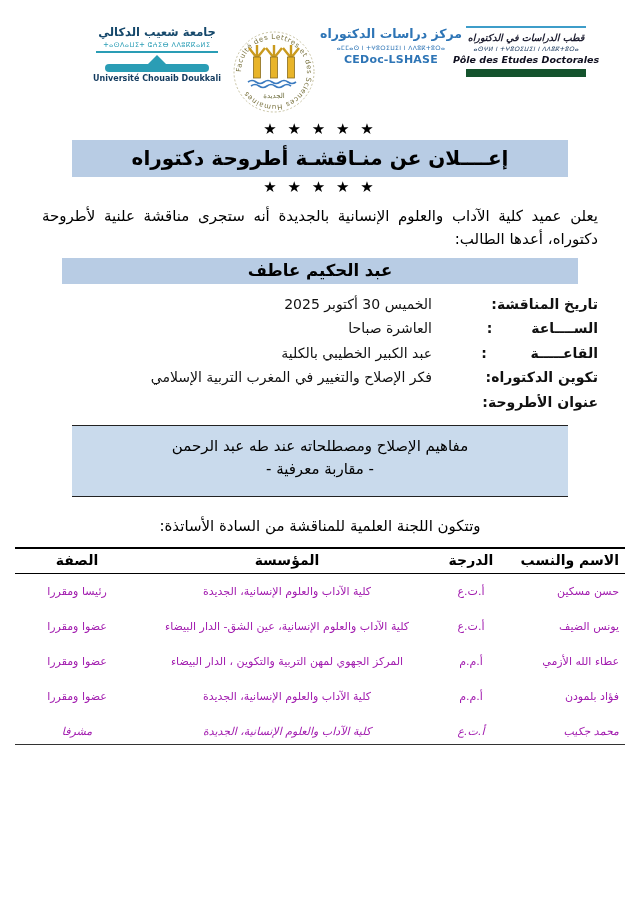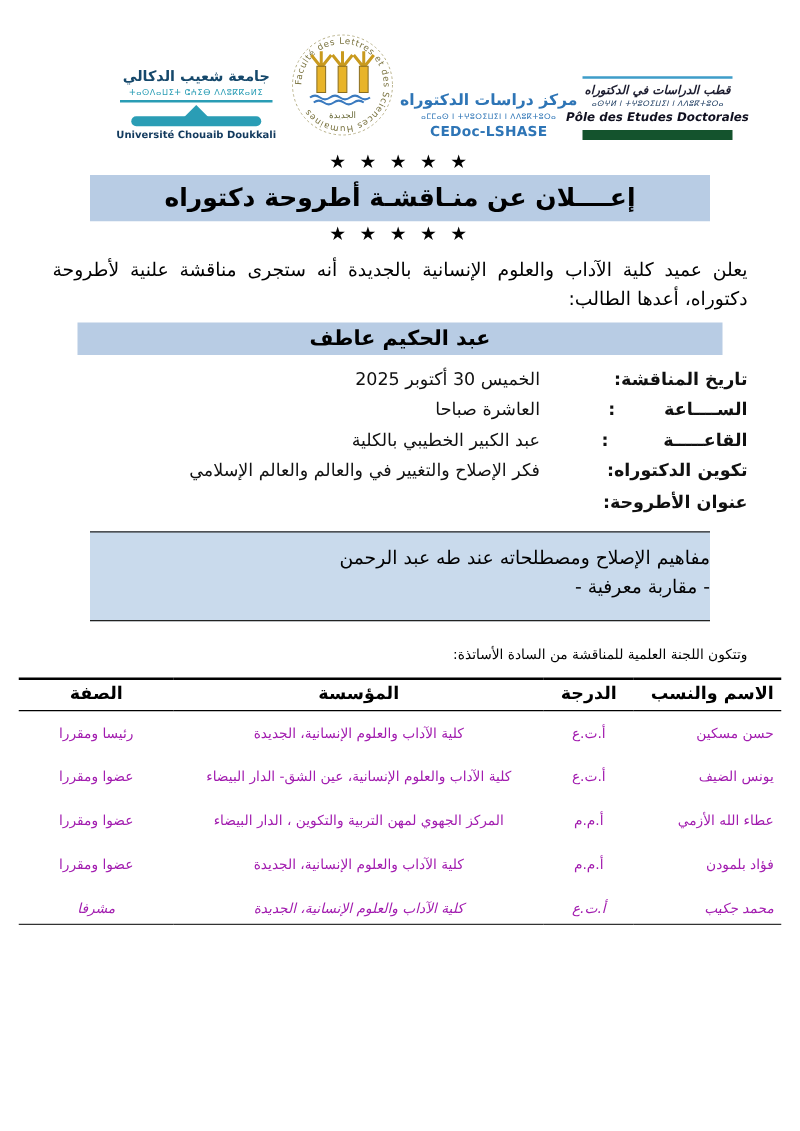--- a/index.html
+++ b/index.html
@@ -2,21 +2,21 @@
 <html lang="ar"><head>
 <meta charset="utf-8">
 <style>
   html,body{margin:0;padding:0;background:#ffffff;}
   .page{
     position:relative;width:640px;height:905px;background:#fff;overflow:hidden;
     font-family:"DejaVu Sans",sans-serif;color:#111;
   }
   
   .header-row{
-    display:flex;align-items:flex-end;justify-content:space-between;
+    display:flex;align-items:flex-start;justify-content:space-between;
     margin:26px 58px 0 96px;height:86px;gap:14px;
   }
   .logo-block{display:flex;flex-direction:column;align-items:center;text-align:center;}
   .ucd{width:122px;}
   .ucd-ar{color:#15486b;font-weight:bold;font-size:11.5px;line-height:1.2;}
   .ucd-tif{color:#2a9db5;font-size:6.5px;letter-spacing:.5px;border-bottom:2px solid #2a9db5;
     padding:1px 0 2px;width:100%;white-space:nowrap;overflow:hidden;}
   .ucd-fr{color:#123a5e;font-weight:bold;font-size:8px;margin-top:1px;white-space:nowrap;}
   .seal{width:84px;}
   .cedoc{width:122px;}
@@ -43,25 +43,25 @@
   }
   
   .details{margin:8px 42px 0;direction:rtl;}
   .detail-row{display:flex;font-size:14px;line-height:24.5px;}
   .detail-label{font-weight:bold;width:152px;white-space:pre;flex-shrink:0;}
   .detail-value{margin-right:14px;}
   
   .thesis-box{
     width:496px;margin:11px auto 0;background:#c9daec;
     border-top:1.5px solid #222;border-bottom:1.5px solid #222;
-    text-align:right;font-size:15px;line-height:1.5;direction:rtl;
+    text-align:center;font-size:15px;line-height:1.5;direction:rtl;
     padding:9px 0 16px;color:#000;
   }
   
-  .committee-intro{margin:20px 42px 0;direction:rtl;text-align:right;font-size:11px;color:#000;}
+  .committee-intro{margin:20px 42px 0;direction:rtl;text-align:center;font-size:15px;color:#000;}
   table.committee{
     width:610px;margin:12px auto 0;border-collapse:collapse;direction:rtl;table-layout:fixed;
   }
   table.committee thead th{
     border-top:2px solid #000;border-bottom:1.2px solid #000;
     font-size:14px;font-weight:bold;padding:3px 4px 5px;color:#000;
   }
   table.committee col.c-name{width:118px;}
   table.committee col.c-degree{width:72px;}
   table.committee col.c-inst{width:296px;}
@@ -146,21 +146,21 @@
     <div class="detail-row">
       <span class="detail-label">الســــاعة        :</span>
       <span class="detail-value">العاشرة صباحا</span>
     </div>
     <div class="detail-row">
       <span class="detail-label">القاعـــــة         :</span>
       <span class="detail-value">عبد الكبير الخطيبي بالكلية</span>
     </div>
     <div class="detail-row">
       <span class="detail-label">تكوين الدكتوراه:</span>
-      <span class="detail-value">فكر الإصلاح والتغيير في والعالم والعالم الإسلامي</span>
+      <span class="detail-value">فكر الإصلاح والتغيير في المغرب التربية الإسلامي</span>
     </div>
     <div class="detail-row">
       <span class="detail-label">عنوان الأطروحة:</span>
       <span class="detail-value"></span>
     </div>
   </div>
 
   <div class="thesis-box">
     <div>مفاهيم الإصلاح ومصطلحاته عند طه عبد الرحمن</div>
     <div>- مقاربة معرفية -</div>

